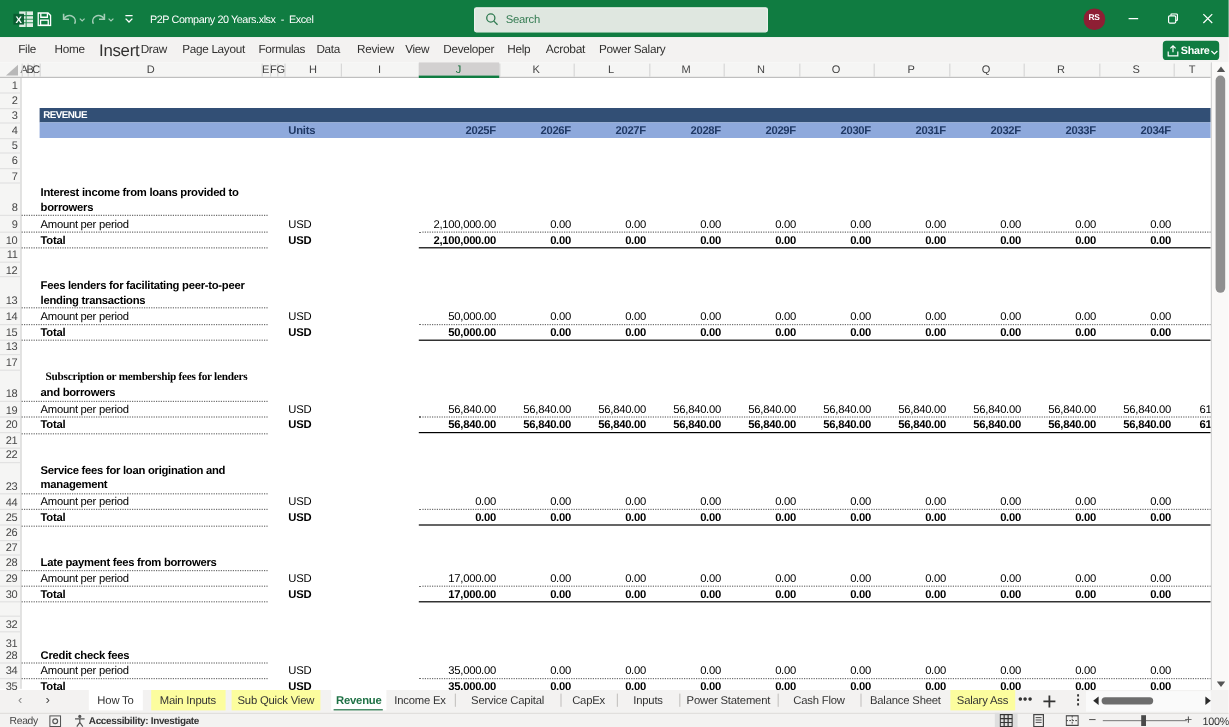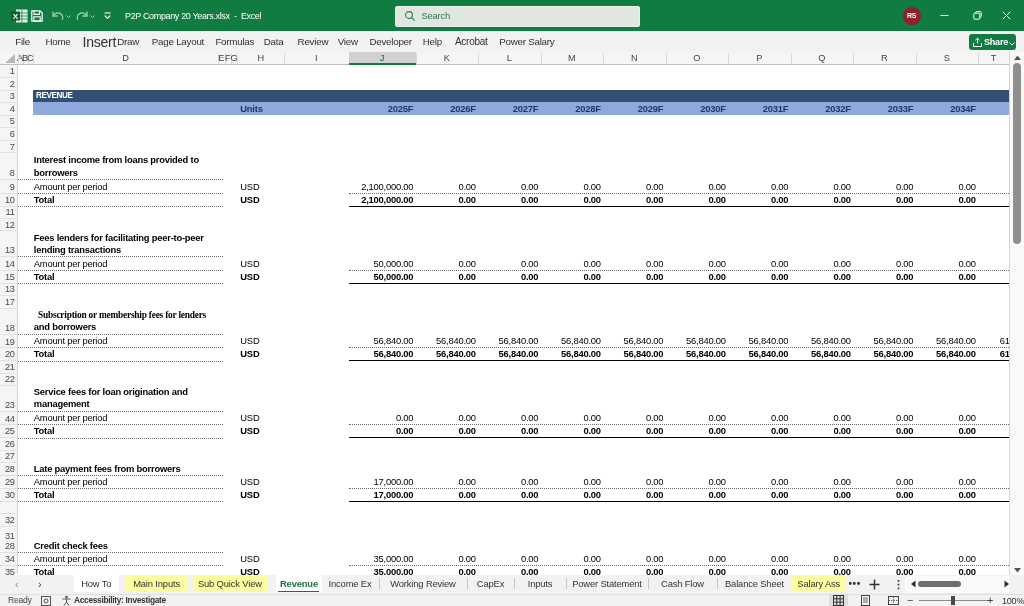--- a/index.html
+++ b/index.html
@@ -422,21 +422,21 @@
     <path d="M4.5 6.5 L8 2 H1 Z" fill="#555"></path>
   </svg>
 <div class="t" style="left:15px;top:584px;color:#888;font-size:11px">‹</div>
 <div class="t" style="left:38px;top:584px;color:#444;font-size:11px">›</div>
 <div class="tabtxt" style="left:74px;width:44.5px;background:#fff;">How To</div>
 <div class="tabtxt" style="left:125.5px;width:62.099999999999994px;background:#fcfd9e;">Main Inputs</div>
 <div class="tabtxt" style="left:192.5px;width:74.80000000000001px;background:#fcfd9e;">Sub Quick View</div>
 <div class="tabtxt" style="left:276px;width:46px;background:#fff;color:#1e7145;font-weight:bold;">Revenue</div>
 <div class="abs" style="left:278px;top:590.5px;width:41px;height:1.8px;background:#1e7145"></div>
 <div class="tabtxt" style="left:321px;width:58px;">Income Ex</div>
-<div class="tabtxt" style="left:379px;width:88px;">Working Review</div>
+<div class="tabtxt" style="left:379px;width:88px;">Service Capital</div>
 <div class="tabtxt" style="left:467px;width:47px;">CapEx</div>
 <div class="tabtxt" style="left:514px;width:52px;">Inputs</div>
 <div class="tabtxt" style="left:566px;width:82px;">Power Statement</div>
 <div class="tabtxt" style="left:648px;width:69px;">Cash Flow</div>
 <div class="tabtxt" style="left:717px;width:75px;">Balance Sheet</div>
 <div class="tabtxt" style="left:792px;width:53.5px;background:#fcfd9e;">Salary Ass</div>
 <div class="abs" style="left:379px;top:578px;width:1px;height:11px;background:#c8c6c4"></div>
 <div class="abs" style="left:467px;top:578px;width:1px;height:11px;background:#c8c6c4"></div>
 <div class="abs" style="left:514px;top:578px;width:1px;height:11px;background:#c8c6c4"></div>
 <div class="abs" style="left:566px;top:578px;width:1px;height:11px;background:#c8c6c4"></div>

